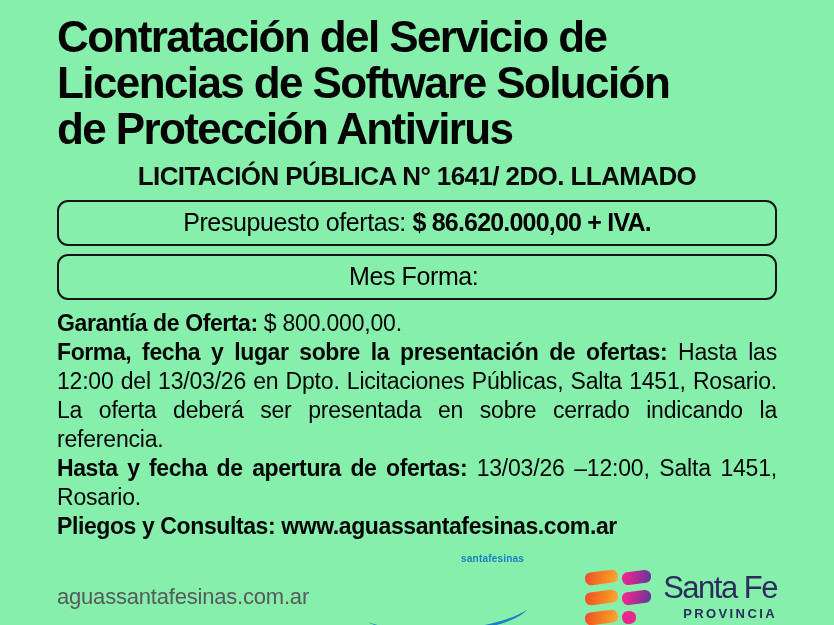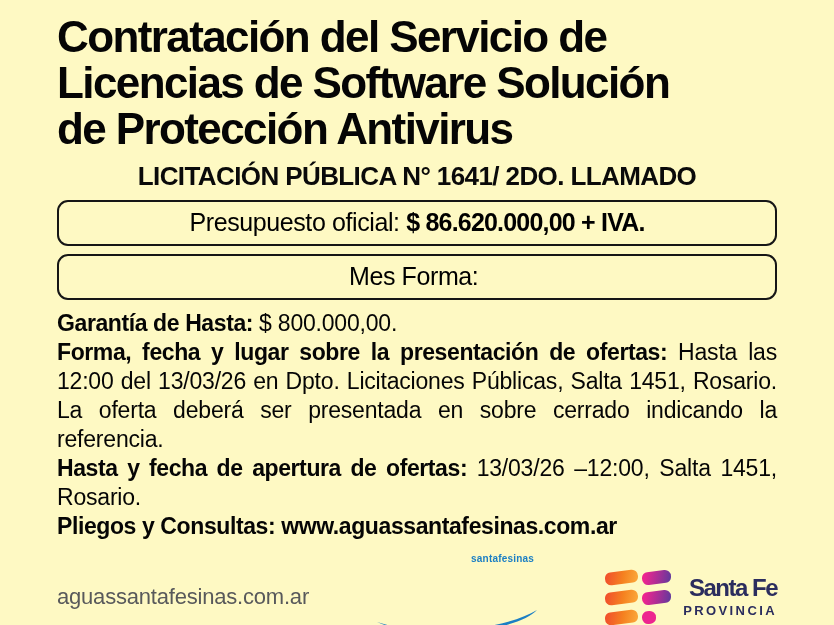--- a/index.html
+++ b/index.html
@@ -6,21 +6,21 @@
   body{
     width:834px;height:625px;overflow:hidden;
     font-family:"Liberation Sans","DejaVu Sans",sans-serif;
     color:#000;
     -webkit-font-smoothing:antialiased;
   }
   .page{
     box-sizing:border-box;
     width:834px;height:625px;
     padding:14px 57px 0 57px;
-    background:#fef9c3;
+    background:#86efac;
   }
   
   .title{
     margin:0;
     font-size:44px;
     line-height:1.045;
     font-weight:bold;
     letter-spacing:-1.6px;
     color:#050505;
   }
@@ -90,47 +90,47 @@
     transform:skewY(-7deg);
   }
   .sf-bar.l{left:0;width:33px;background:linear-gradient(100deg,#f1512b 5%,#f58220 55%,#fbaa3c 100%);}
   .sf-bar.r{left:37px;width:29px;background:linear-gradient(100deg,#ed268f 10%,#a22f96 60%,#5d3a9d 100%);}
   .sf-bar.r1,.sf-bar.l1{top:4px;}
   .sf-bar.r2,.sf-bar.l2{top:24px;}
   .sf-bar.r3,.sf-bar.l3{top:44px;}
   .sf-bar.r3{width:14px;background:#ed268f;}
   .sf-text{display:flex;flex-direction:column;align-items:flex-end;}
   .sf-name{
-    font-size:24px;font-weight:bold;letter-spacing:-1.5px;line-height:1;
+    font-size:31px;font-weight:normal;letter-spacing:-1.5px;line-height:1;
     color:#2b2d5e;
   }
   .sf-prov{
     font-size:13px;font-weight:bold;letter-spacing:2.4px;
     color:#2b2d5e;margin-top:3px;
   }
 </style>
 </head>
 <body>
 
 <div class="page">
 
   <h1 class="title">
     <div>Contratación del Servicio de</div>
     <div>Licencias de Software Solución</div>
     <div>de Protección Antivirus</div>
   </h1>
 
   <div class="subtitle">LICITACIÓN PÚBLICA N° 1641/ 2DO. LLAMADO</div>
 
-  <div class="info-box"><span>Presupuesto oficial: </span><strong>$ 86.620.000,00 + IVA.</strong></div>
+  <div class="info-box"><span>Presupuesto ofertas: </span><strong>$ 86.620.000,00 + IVA.</strong></div>
 
   <div class="info-box"><span>Mes Forma: </span></div>
 
   <div class="details">
-    <p><strong>Garantía de Hasta: </strong><span>$ 800.000,00.</span></p>
+    <p><strong>Garantía de Oferta: </strong><span>$ 800.000,00.</span></p>
     <p><strong>Forma, fecha y lugar sobre la presentación de ofertas: </strong><span>Hasta las 12:00 del 13/03/26 en Dpto. Licitaciones Públicas, Salta 1451, Rosario. La oferta deberá ser presentada en sobre cerrado indicando la referencia.</span></p>
     <p><strong>Hasta y fecha de apertura de ofertas: </strong><span>13/03/26 –12:00, Salta 1451, Rosario.</span></p>
     <p><strong>Pliegos y Consultas: www.aguassantafesinas.com.ar</strong><span></span></p>
   </div>
 
   <div class="footer">
 
     <div class="site-url">aguassantafesinas.com.ar</div>
 
     <div class="aguas-logo">

